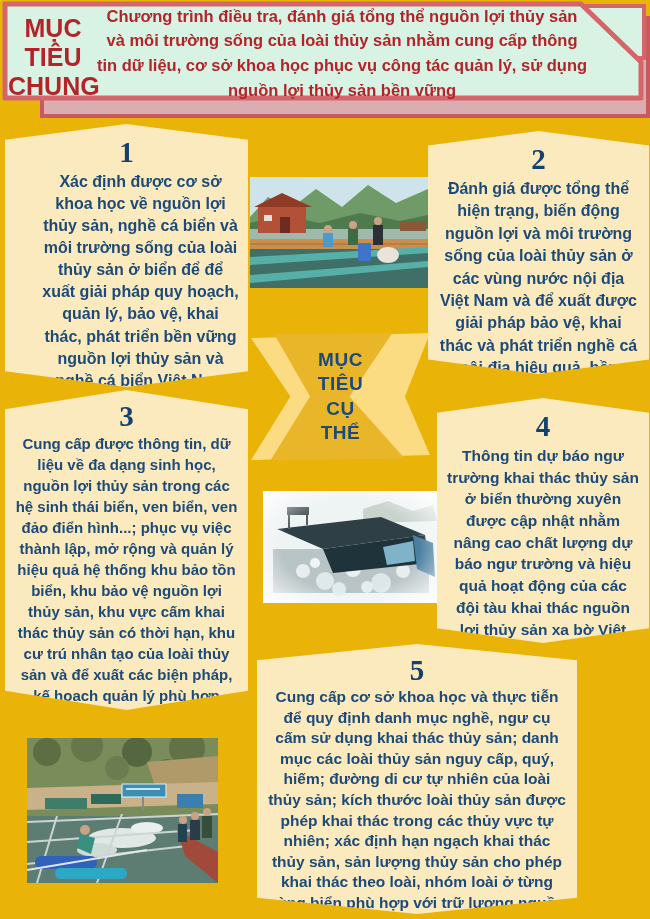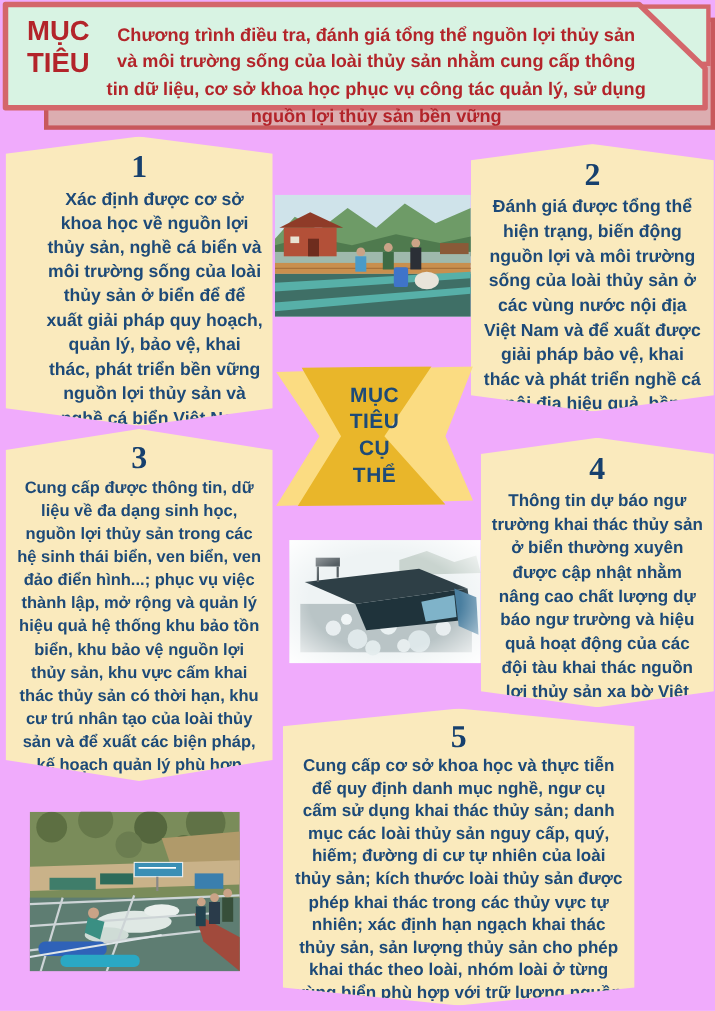--- a/index.html
+++ b/index.html
@@ -1,30 +1,30 @@
 <!DOCTYPE html>
 <html style="--cream: #faeabd; --gold: #e9b62a; --goldlight: #fbdc82; --navy: #1d4a78; --red: #b3242a; --mint: #d8f3e3; --salmon: #d4666b; --dustypink: #dcadb0;"><head>
 <meta charset="utf-8">
 <style>
   :root{
     --cream:#faeabd; --gold:#e9b62a; --goldlight:#fbdc82; --navy:#1d4a78;
     --red:#b3242a; --mint:#d8f3e3; --salmon:#d4666b; --dustypink:#dcadb0;
   }
   *{box-sizing:border-box;margin:0;padding:0;}
   body{background:#ffffff;font-family:"Liberation Sans",sans-serif;}
-  .page{position:relative;width:650px;height:919px;background:#f0abfc;overflow:hidden;}
+  .page{position:relative;width:650px;height:919px;background:#eab308;overflow:hidden;}
 
   
   .hdr-svg{position:absolute;left:0;top:0;}
   .hdr-title{
     position:absolute;left:8px;top:14px;width:90px;text-align:center;
     color:var(--red);font-weight:bold;font-size:25px;line-height:1.16;
   }
   .hdr-body{
-    position:absolute;left:96px;top:26px;width:492px;height:86px;
+    position:absolute;left:96px;top:10px;width:492px;height:86px;
     display:flex;align-items:center;justify-content:center;text-align:center;
     color:var(--red);font-weight:bold;font-size:16.5px;line-height:1.5;
   }
 
   
   .banner{
     position:absolute;background:var(--cream);color:var(--navy);
     text-align:center;font-weight:bold;
     clip-path:polygon(50% 0%,100% 6%,100% 94%,50% 100%,0% 94%,0% 6%);
   }
@@ -75,20 +75,21 @@
 <div class="page">
 
   <svg class="hdr-svg" width="650" height="122">
     <rect x="42" y="18" width="606" height="98" fill="#dcadb0" stroke="#c8595c" stroke-width="4"></rect>
     <rect x="560" y="6" width="84" height="52" fill="#d8f3e3" stroke="#d4666b" stroke-width="4"></rect>
     <path d="M5,4 H581 L641,62 V98 H5 Z" fill="#d8f3e3" stroke="#d4666b" stroke-width="5" stroke-linejoin="round"></path>
   </svg>
   <div class="hdr-title">
     <div>MỤC</div>
     <div>TIÊU</div>
+    <div>CHUNG</div>
   </div>
   <div class="hdr-body">Chương trình điều tra, đánh giá tổng thể nguồn lợi thủy sản và môi trường sống của loài thủy sản nhằm cung cấp thông tin dữ liệu, cơ sở khoa học phục vụ công tác quản lý, sử dụng nguồn lợi thủy sản bền vững</div>
 
   <div class="banner b1">
     <div class="num">1</div>
     <div class="btext">Xác định được cơ sở khoa học về nguồn lợi thủy sản, nghề cá biển và môi trường sống của loài thủy sản ở biển để để xuất giải pháp quy hoạch, quản lý, bảo vệ, khai thác, phát triển bền vững nguồn lợi thủy sản và nghề cá biển Việt Nam</div>
   </div>
 
   <div class="banner b2">
     <div class="num">2</div>

